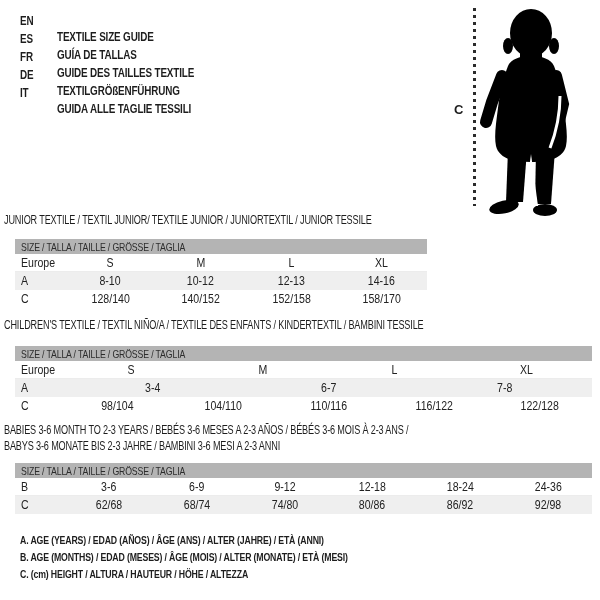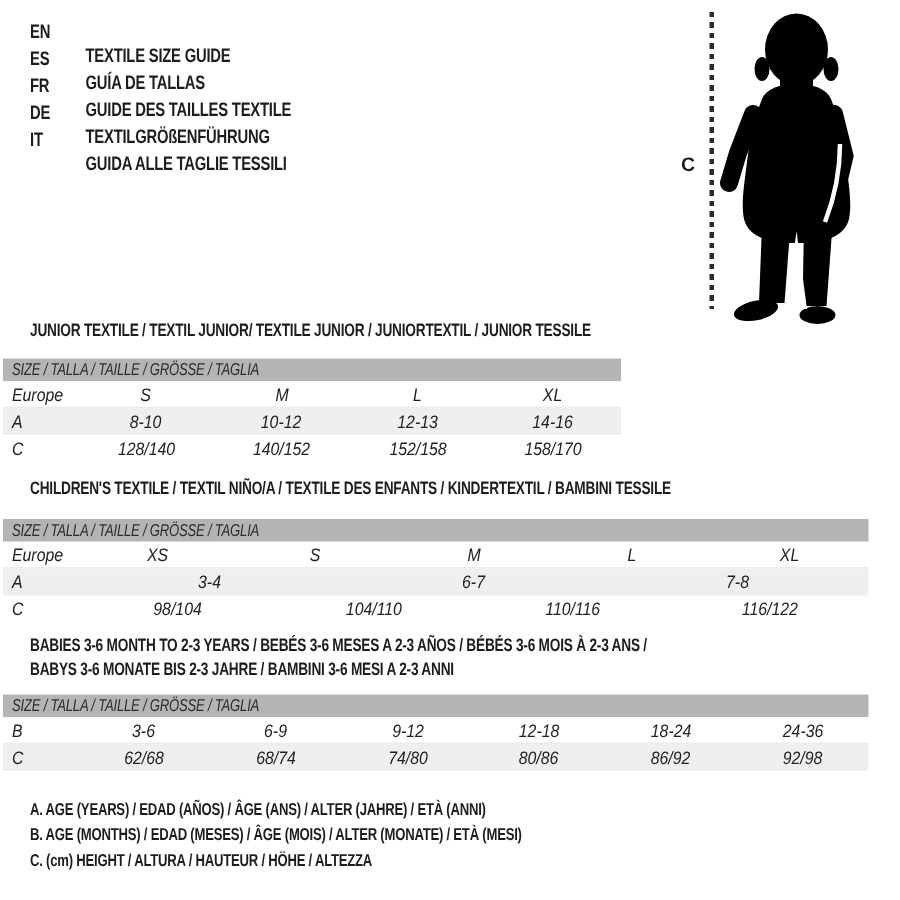--- a/index.html
+++ b/index.html
@@ -23,22 +23,22 @@
   .lang-code { position:absolute; left:0; top:0; }
   .lang-label { position:absolute; left:37px; top:16px; }
   
   .dash-line {
     position:absolute; left:473px; top:8px; width:3px; height:198px;
     background:repeating-linear-gradient(to bottom, #2b2b2b 0 3.5px, transparent 3.5px 7px);
   }
   .c-label { position:absolute; left:454px; top:102px; font-weight:bold; font-size:13px; }
   .baby-svg { position:absolute; left:478px; top:4px; }
   
-  .tbl-title { position:absolute; left:20px; font-weight:bold; font-size:12px; }
-  .tbl { position:absolute; left:2px;font-style:italic; }
+  .tbl-title { position:absolute; left:4px; font-weight:normal; font-size:12px; }
+  .tbl { position:absolute; left:15px; }
   .tbl-band {
     height:15px; display:flex; align-items:center;
     padding-left:6px; color:#2c2c2c; font-size:11.5px;
   }
   .tbl-row { display:flex; align-items:center; height:18px; font-size:12px; color:#222; }
   .tbl-row.shaded { background:#efefef; }
   .tbl-row.plain { border-bottom:1px solid #ececec; }
   .row-label { width:50px; padding-left:6px; flex:0 0 50px; }
   .cell { flex:1 1 0; text-align:center; }
   .cell span, .row-label span { display:inline-block; transform:scaleX(0.88); }
@@ -128,38 +128,38 @@
 
 <div class="tbl-title" style="top:318px">
   <span class="cond">CHILDREN'S TEXTILE / TEXTIL NIÑO/A / TEXTILE DES ENFANTS / KINDERTEXTIL / BAMBINI TESSILE</span>
 </div>
 <div class="tbl" style="top:346px; width:577px">
   <div class="tbl-band" style="background:#b4b4b4">
     <span class="cond">SIZE / TALLA / TAILLE / GRÖSSE / TAGLIA</span>
   </div>
   <div class="tbl-row plain">
     <div class="row-label"><span>Europe</span></div>
-    <div class="cell"><span>XS</span></div>
     <div class="cell"><span>S</span></div>
     <div class="cell"><span>M</span></div>
     <div class="cell"><span>L</span></div>
     <div class="cell"><span>XL</span></div>
   </div>
   <div class="tbl-row shaded">
     <div class="row-label"><span>A</span></div>
     <div class="cell"><span>3-4</span></div>
     <div class="cell"><span>6-7</span></div>
     <div class="cell"><span>7-8</span></div>
   </div>
   <div class="tbl-row">
     <div class="row-label"><span>C</span></div>
     <div class="cell"><span>98/104</span></div>
     <div class="cell"><span>104/110</span></div>
     <div class="cell"><span>110/116</span></div>
     <div class="cell"><span>116/122</span></div>
+    <div class="cell"><span>122/128</span></div>
   </div>
 </div>
 
 <div class="tbl-title" style="top:423px">
   <span class="cond">BABIES 3-6 MONTH TO 2-3 YEARS / BEBÉS 3-6 MESES A 2-3 AÑOS / BÉBÉS 3-6 MOIS À 2-3 ANS /</span>
 </div>
 <div class="tbl-title" style="top:439px">
   <span class="cond">BABYS 3-6 MONATE BIS 2-3 JAHRE / BAMBINI 3-6 MESI A 2-3 ANNI</span>
 </div>
 <div class="tbl" style="top:463px; width:577px">

